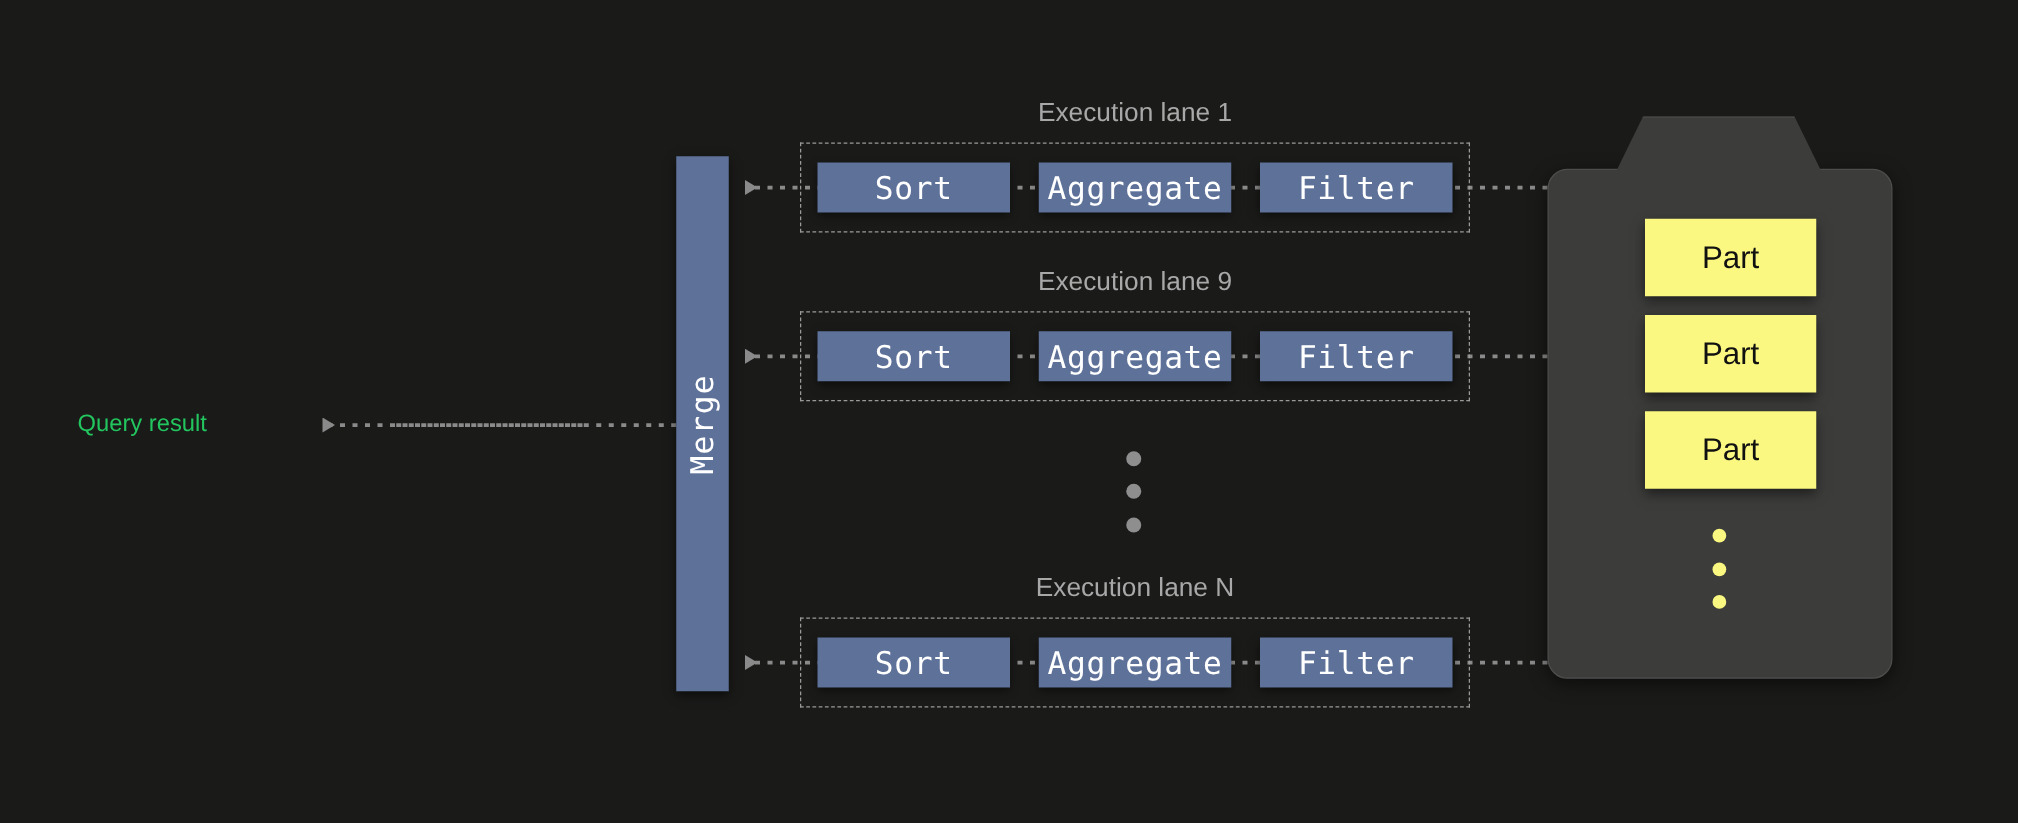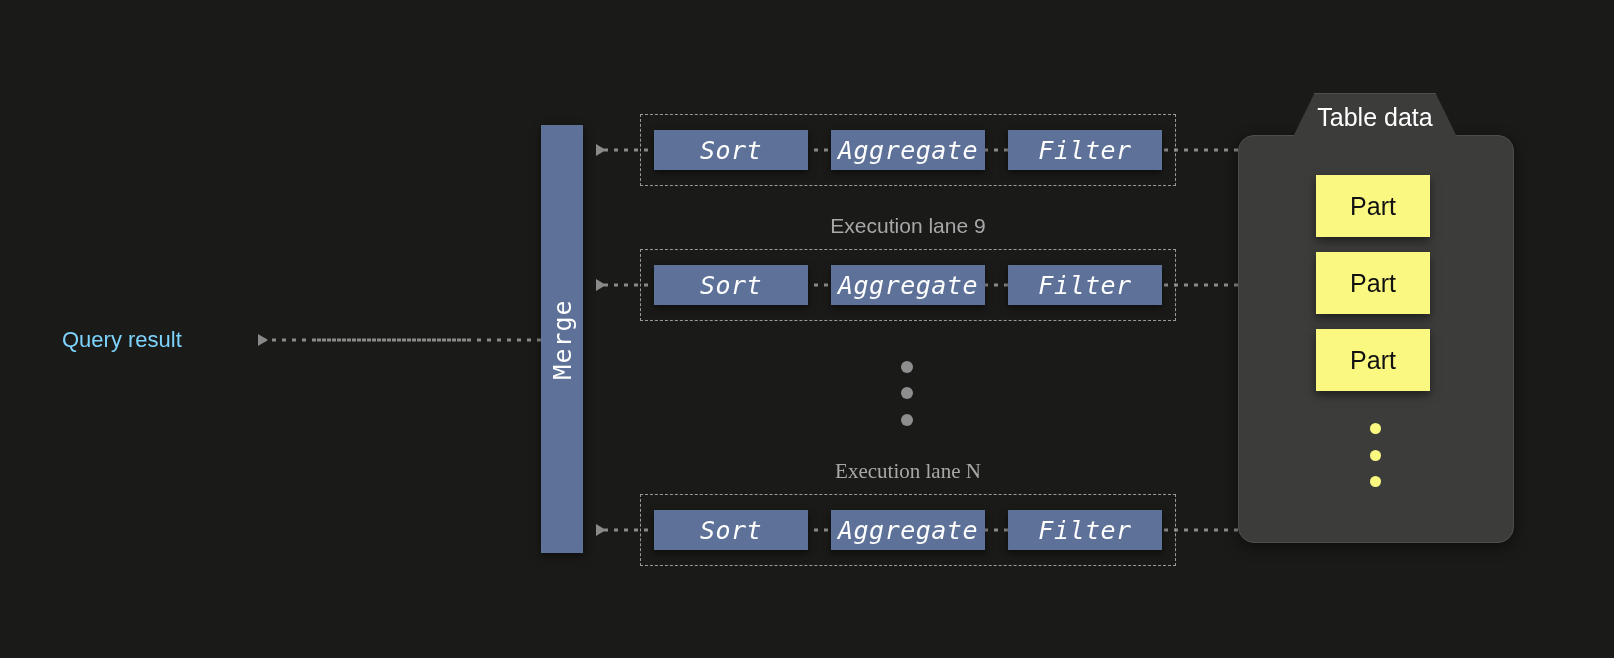--- a/index.html
+++ b/index.html
@@ -33,21 +33,20 @@
     background: #5d7199;
     color: #ffffff;
     font-family: "DejaVu Sans Mono", "Liberation Mono", monospace;
     font-size: 25px;
     letter-spacing: 0.5px;
     display: flex;
     align-items: center;
     justify-content: center;
     box-sizing: border-box;
     box-shadow: 0 3px 7px rgba(0,0,0,0.55);
-    font-style: italic;
   }
 
   
   #merge-bar {
     position: absolute;
     left: 541px;
     top: 125px;
     width: 42px;
     height: 428px;
     background: #5d7199;
@@ -90,22 +89,22 @@
 
   
   #query-result {
     position: absolute;
     left: 62px;
     top: 322px;
     width: 170px;
     height: 36px;
     display: flex;
     align-items: center;
-    color: #7dd3fc;
-    font-size: 22px;
+    color: #22c55e;
+    font-size: 19px;
     white-space: nowrap;
   }
 
   
   #table-panel {
     position: absolute;
     left: 1238px;
     top: 135px;
     width: 276px;
     height: 408px;
@@ -135,21 +134,21 @@
     display: flex;
     align-items: center;
     justify-content: center;
     color: #ffffff;
     font-size: 25px;
     white-space: nowrap;
   }
 
   .part-box {
     position: absolute;
-    width: 114px;
+    width: 137px;
     height: 62px;
     background: #faf880;
     color: #111111;
     font-size: 25px;
     display: flex;
     align-items: center;
     justify-content: center;
     box-shadow: 0 4px 9px rgba(0,0,0,0.5);
   }
 
@@ -185,46 +184,46 @@
   </svg>
 
   <div id="query-result">Query result</div>
 
 
   <div id="merge-bar"></div>
   <div id="merge-label">
     <span>Merge</span>
   </div>
 
+  <div class="lane-title" style="left:640px; top:79px; width:536px;">Execution lane 1</div>
   <div class="lane-box" style="left:640px; top:114px; width:536px; height:72px;"></div>
   <div class="stage-box" style="left:654px; top:130px; width:154px; height:40px;">Sort</div>
   <div class="stage-box" style="left:831px; top:130px; width:154px; height:40px;">Aggregate</div>
   <div class="stage-box" style="left:1008px; top:130px; width:154px; height:40px;">Filter</div>
 
   <div class="lane-title" style="left:640px; top:214px; width:536px;">Execution lane 9</div>
   <div class="lane-box" style="left:640px; top:249px; width:536px; height:72px;"></div>
   <div class="stage-box" style="left:654px; top:265px; width:154px; height:40px;">Sort</div>
   <div class="stage-box" style="left:831px; top:265px; width:154px; height:40px;">Aggregate</div>
   <div class="stage-box" style="left:1008px; top:265px; width:154px; height:40px;">Filter</div>
 
   <div>
     <div class="dot dot-gray abs" style="left:901px; top:361px;"></div>
     <div class="dot dot-gray abs" style="left:901px; top:387px;"></div>
     <div class="dot dot-gray abs" style="left:901px; top:414px;"></div>
   </div>
 
-  <div class="lane-title" style="left:640px; top:459px; width:536px;font-family:Liberation Serif, serif;">Execution lane N</div>
+  <div class="lane-title" style="left:640px; top:459px; width:536px;">Execution lane N</div>
   <div class="lane-box" style="left:640px; top:494px; width:536px; height:72px;"></div>
   <div class="stage-box" style="left:654px; top:510px; width:154px; height:40px;">Sort</div>
   <div class="stage-box" style="left:831px; top:510px; width:154px; height:40px;">Aggregate</div>
   <div class="stage-box" style="left:1008px; top:510px; width:154px; height:40px;">Filter</div>
 
   <div id="table-panel"></div>
   <div id="table-tab"></div>
-  <div id="table-tab-label">Table data</div>
 
   <div class="part-box" style="left:1316px; top:175px;">Part</div>
   <div class="part-box" style="left:1316px; top:252px;">Part</div>
   <div class="part-box" style="left:1316px; top:329px;">Part</div>
 
   <div>
     <div class="dot dot-yellow abs" style="left:1370px; top:423px;"></div>
     <div class="dot dot-yellow abs" style="left:1370px; top:450px;"></div>
     <div class="dot dot-yellow abs" style="left:1370px; top:476px;"></div>
   </div>

